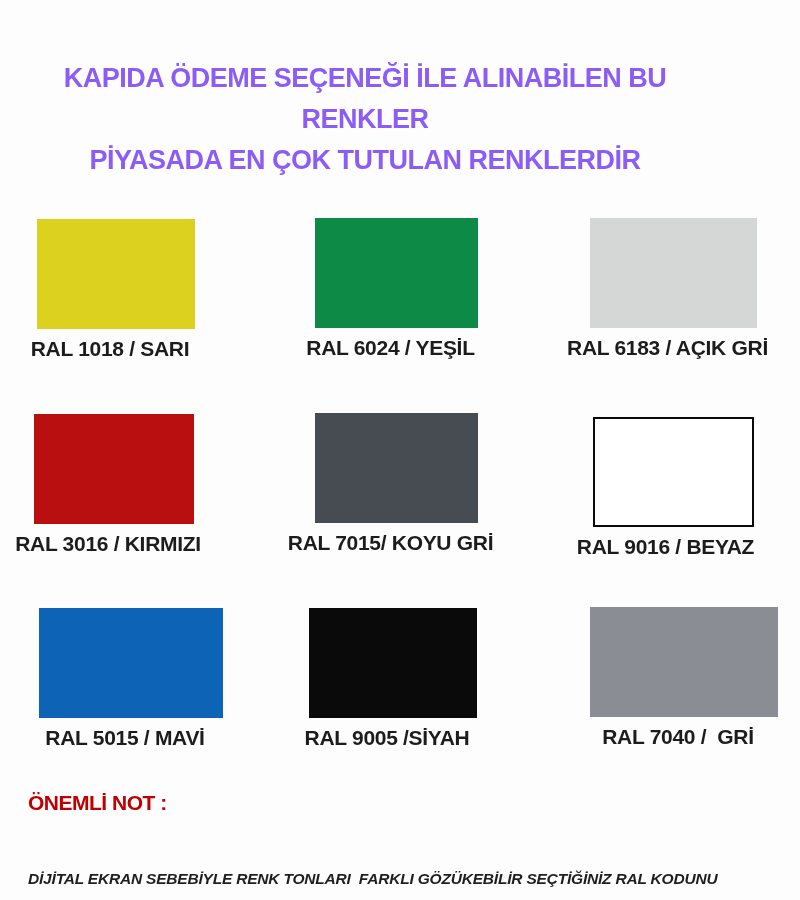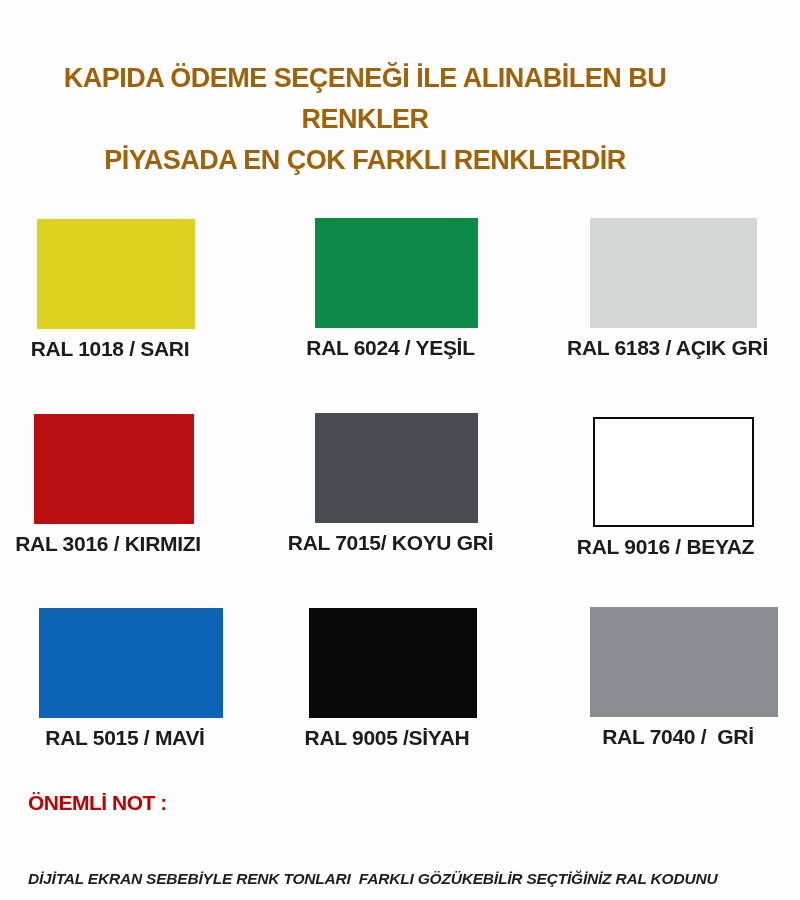--- a/index.html
+++ b/index.html
@@ -28,23 +28,23 @@
   }
   .note-text{
     position:absolute;left:28px;top:831px;width:760px;
     font-weight:bold;font-style:italic;font-size:15.5px;
     letter-spacing:-0.2px;line-height:19px;color:#1e1e1e;white-space:pre;
   }
 </style>
 </head>
 <body>
 
-<div class="title" style="color: #a16207;">
+<div class="title" style="color: #8b5cf6;">
   <div>KAPIDA ÖDEME SEÇENEĞİ İLE ALINABİLEN BU RENKLER</div>
-  <div>PİYASADA EN ÇOK FARKLI RENKLERDİR</div>
+  <div>PİYASADA EN ÇOK TUTULAN RENKLERDİR</div>
 </div>
 
 <div class="grid">
 
   <div class="cell" style="left:25px;top:219px;width:158px;">
     <div class="swatch" style="background: rgb(221, 209, 31);"></div>
     <div class="swatch-label">RAL 1018 / SARI</div>
   </div>
 
   <div class="cell" style="left:303px;top:218px;width:163px;border-radius:19px;">

